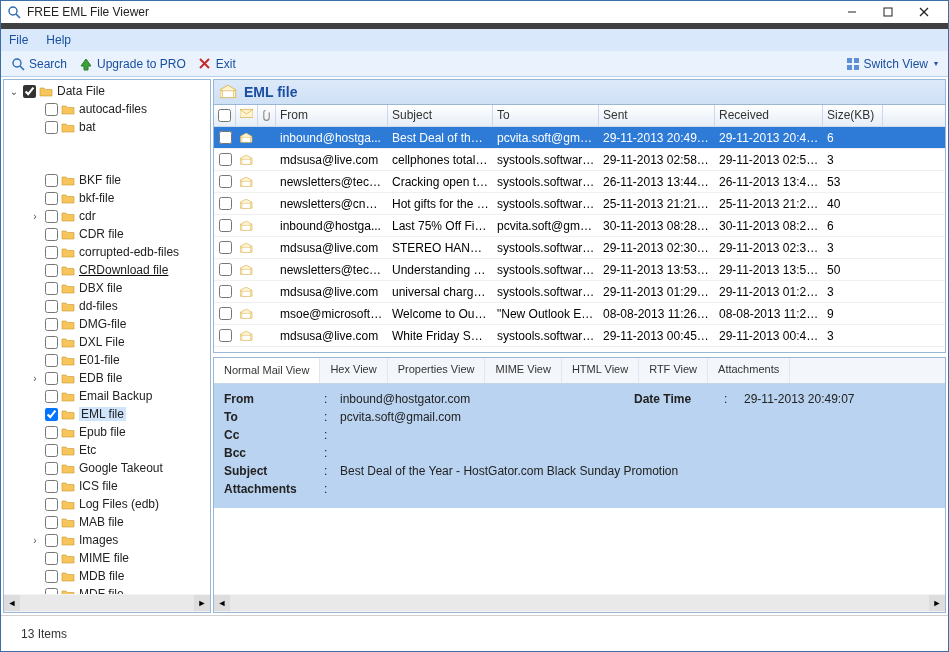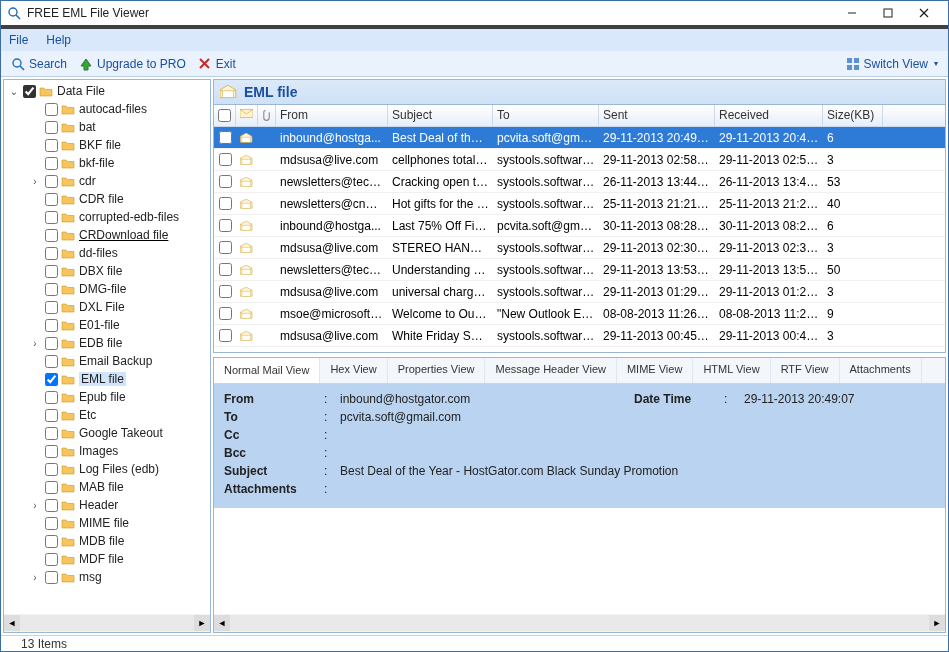--- a/index.html
+++ b/index.html
@@ -1,19 +1,19 @@
 <!DOCTYPE html>
 <html><head>
 <meta charset="utf-8">
 <style>
 * { box-sizing: border-box; margin: 0; padding: 0; font-family: "Segoe UI", Tahoma, sans-serif; font-size: 12px; }
 body { width: 949px; height: 652px; overflow: hidden; background: #fff; border: 1px solid #3a6ea5; display: flex; flex-direction: column; }
 
 
-.titlebar { height: 28px; background: #fff; display: flex; align-items: center; padding: 0 6px; border-bottom: 4px solid #404040; }
+.titlebar { height: 28px; background: #fff; display: flex; align-items: center; padding: 0 6px; border-bottom: 6px solid #404040; }
 .titlebar .tb-icon { width: 14px; height: 14px; margin-right: 6px; }
 .titlebar .tb-title { flex: 1; font-weight: 400; color: #222; }
 .titlebar .tb-btn { width: 36px; height: 22px; display: flex; align-items: center; justify-content: center; cursor: pointer; }
 
 
 .menubar { height: 22px; background: #d9e8fb; display: flex; align-items: center; padding: 0 8px; gap: 18px; }
 .menubar .m-item { color: #1a4fa0; cursor: pointer; }
 
 
 .toolbar { height: 26px; background: #eaf2fd; border-bottom: 1px solid #b8cde6; display: flex; align-items: center; padding: 0 4px; }
@@ -73,21 +73,21 @@
 .mail-hdr { background:#b9d3f0; padding:8px 10px; font-size:11px; color:#222; }
 .mail-hdr .mh-row { display:flex; margin-bottom:4px; }
 .mail-hdr .mh-label { width:100px; font-weight:bold; }
 .mail-hdr .mh-colon { width:16px; }
 .mail-body { flex:1; background:#fff; }
 .mail-hscroll { height:18px; background:#f3f3f3; display:flex; align-items:center; }
 .mail-hscroll .hs-track { flex:1; height:16px; background:#e9e9e9; }
 .mail-hscroll .hs-btn { width:16px; height:16px; background:#ddd; display:flex; align-items:center; justify-content:center; font-size:9px; }
 
 
-.statusbar { height:16px; background:#fff; border-top:1px solid #d0d0d0; display:flex; align-items:center; padding:0 20px; font-size:11px; color:#333; }
+.statusbar { height:36px; background:#fff; border-top:1px solid #d0d0d0; display:flex; align-items:center; padding:0 20px; font-size:11px; color:#333; }
 </style>
 </head>
 <body>
 
 <svg width="0" height="0" style="position:absolute">
   <defs>
     <g id="ic-mag">
         <circle cx="6" cy="6" r="4" fill="none" stroke="#2a6cb3" stroke-width="1.4"></circle>
         <line x1="9" y1="9" x2="13" y2="13" stroke="#2a6cb3" stroke-width="1.6"></line>
       </g>
@@ -200,21 +200,21 @@
           <span class="label">autocad-files</span>
         </div>
         <div class="tree-row" style="padding-left: 24px;">
           <span class="expander" style="width:14px"></span>
           <input type="checkbox" class="cb" style="">
           <svg class="folder-ic" viewBox="0 0 14 12">
             <use href="#ic-folder"></use>
           </svg>
           <span class="label">bat</span>
         </div>
-        <div class="tree-row" style="padding-left: 24px;">
+        <div class="tree-row" style="padding-left: 24px; margin-top: 35px;">
           <span class="expander" style="width:14px"></span>
           <input type="checkbox" class="cb" style="">
           <svg class="folder-ic" viewBox="0 0 14 12">
             <use href="#ic-folder"></use>
           </svg>
           <span class="label">BKF file</span>
         </div>
         <div class="tree-row" style="padding-left: 24px;">
           <span class="expander" style="width:14px"></span>
           <input type="checkbox" class="cb" style="">
@@ -254,36 +254,36 @@
             <use href="#ic-folder"></use>
           </svg>
           <span class="label">CRDownload file</span>
         </div>
         <div class="tree-row" style="padding-left: 24px;">
           <span class="expander" style="width:14px"></span>
           <input type="checkbox" class="cb" style="">
           <svg class="folder-ic" viewBox="0 0 14 12">
             <use href="#ic-folder"></use>
           </svg>
+          <span class="label">DBX file</span>
+        </div>
+        <div class="tree-row" style="padding-left: 24px;">
+          <span class="expander" style="width:14px"></span>
+          <input type="checkbox" class="cb" style="">
+          <svg class="folder-ic" viewBox="0 0 14 12">
+            <use href="#ic-folder"></use>
+          </svg>
           <span class="label">dd-files</span>
         </div>
         <div class="tree-row" style="padding-left: 24px;">
           <span class="expander" style="width:14px"></span>
           <input type="checkbox" class="cb" style="">
           <svg class="folder-ic" viewBox="0 0 14 12">
             <use href="#ic-folder"></use>
           </svg>
-          <span class="label">DBX file</span>
-        </div>
-        <div class="tree-row" style="padding-left: 24px;">
-          <span class="expander" style="width:14px"></span>
-          <input type="checkbox" class="cb" style="">
-          <svg class="folder-ic" viewBox="0 0 14 12">
-            <use href="#ic-folder"></use>
-          </svg>
           <span class="label">DMG-file</span>
         </div>
         <div class="tree-row" style="padding-left: 24px;">
           <span class="expander" style="width:14px"></span>
           <input type="checkbox" class="cb" style="">
           <svg class="folder-ic" viewBox="0 0 14 12">
             <use href="#ic-folder"></use>
           </svg>
           <span class="label">DXL File</span>
         </div>
@@ -342,45 +342,45 @@
             <use href="#ic-folder"></use>
           </svg>
           <span class="label">Google Takeout</span>
         </div>
         <div class="tree-row" style="padding-left: 24px;">
           <span class="expander" style="width:14px"></span>
           <input type="checkbox" class="cb" style="">
           <svg class="folder-ic" viewBox="0 0 14 12">
             <use href="#ic-folder"></use>
           </svg>
+          <span class="label">ICS file</span>
+        </div>
+        <div class="tree-row" style="padding-left: 24px;">
+          <span class="expander" style="width:14px"></span>
+          <input type="checkbox" class="cb" style="">
+          <svg class="folder-ic" viewBox="0 0 14 12">
+            <use href="#ic-folder"></use>
+          </svg>
+          <span class="label">Log Files (edb)</span>
+        </div>
+        <div class="tree-row" style="padding-left: 24px;">
+          <span class="expander" style="width:14px"></span>
+          <input type="checkbox" class="cb" style="">
+          <svg class="folder-ic" viewBox="0 0 14 12">
+            <use href="#ic-folder"></use>
+          </svg>
+          <span class="label">MAB file</span>
+        </div>
+        <div class="tree-row" style="padding-left: 24px;">
+          <span class="expander" style="width:14px">›</span>
+          <input type="checkbox" class="cb" style="">
+          <svg class="folder-ic" viewBox="0 0 14 12">
+            <use href="#ic-folder"></use>
+          </svg>
           <span class="label">Images</span>
-        </div>
-        <div class="tree-row" style="padding-left: 24px;">
-          <span class="expander" style="width:14px"></span>
-          <input type="checkbox" class="cb" style="">
-          <svg class="folder-ic" viewBox="0 0 14 12">
-            <use href="#ic-folder"></use>
-          </svg>
-          <span class="label">Log Files (edb)</span>
-        </div>
-        <div class="tree-row" style="padding-left: 24px;">
-          <span class="expander" style="width:14px"></span>
-          <input type="checkbox" class="cb" style="">
-          <svg class="folder-ic" viewBox="0 0 14 12">
-            <use href="#ic-folder"></use>
-          </svg>
-          <span class="label">MAB file</span>
-        </div>
-        <div class="tree-row" style="padding-left: 24px;">
-          <span class="expander" style="width:14px">›</span>
-          <input type="checkbox" class="cb" style="">
-          <svg class="folder-ic" viewBox="0 0 14 12">
-            <use href="#ic-folder"></use>
-          </svg>
-          <span class="label">Header</span>
         </div>
         <div class="tree-row" style="padding-left: 24px;">
           <span class="expander" style="width:14px"></span>
           <input type="checkbox" class="cb" style="">
           <svg class="folder-ic" viewBox="0 0 14 12">
             <use href="#ic-folder"></use>
           </svg>
           <span class="label">MIME file</span>
         </div>
         <div class="tree-row" style="padding-left: 24px;">
@@ -617,21 +617,20 @@
             <div class="gc c-size">3</div>
           </div>
         </div>
     </div>
 
     <div class="detail">
       <div class="tabs">
         <div class="tab active">Normal Mail View</div>
         <div class="tab">Hex View</div>
         <div class="tab">Properties View</div>
-        <div class="tab">Message Header View</div>
         <div class="tab">MIME View</div>
         <div class="tab">HTML View</div>
         <div class="tab">RTF View</div>
         <div class="tab">Attachments</div>
       </div>
       <div class="mail-view">
         <div class="mail-hdr" style="position:relative">
           <div class="mh-row">
             <span class="mh-label">From</span>
             <span class="mh-colon">:</span>

